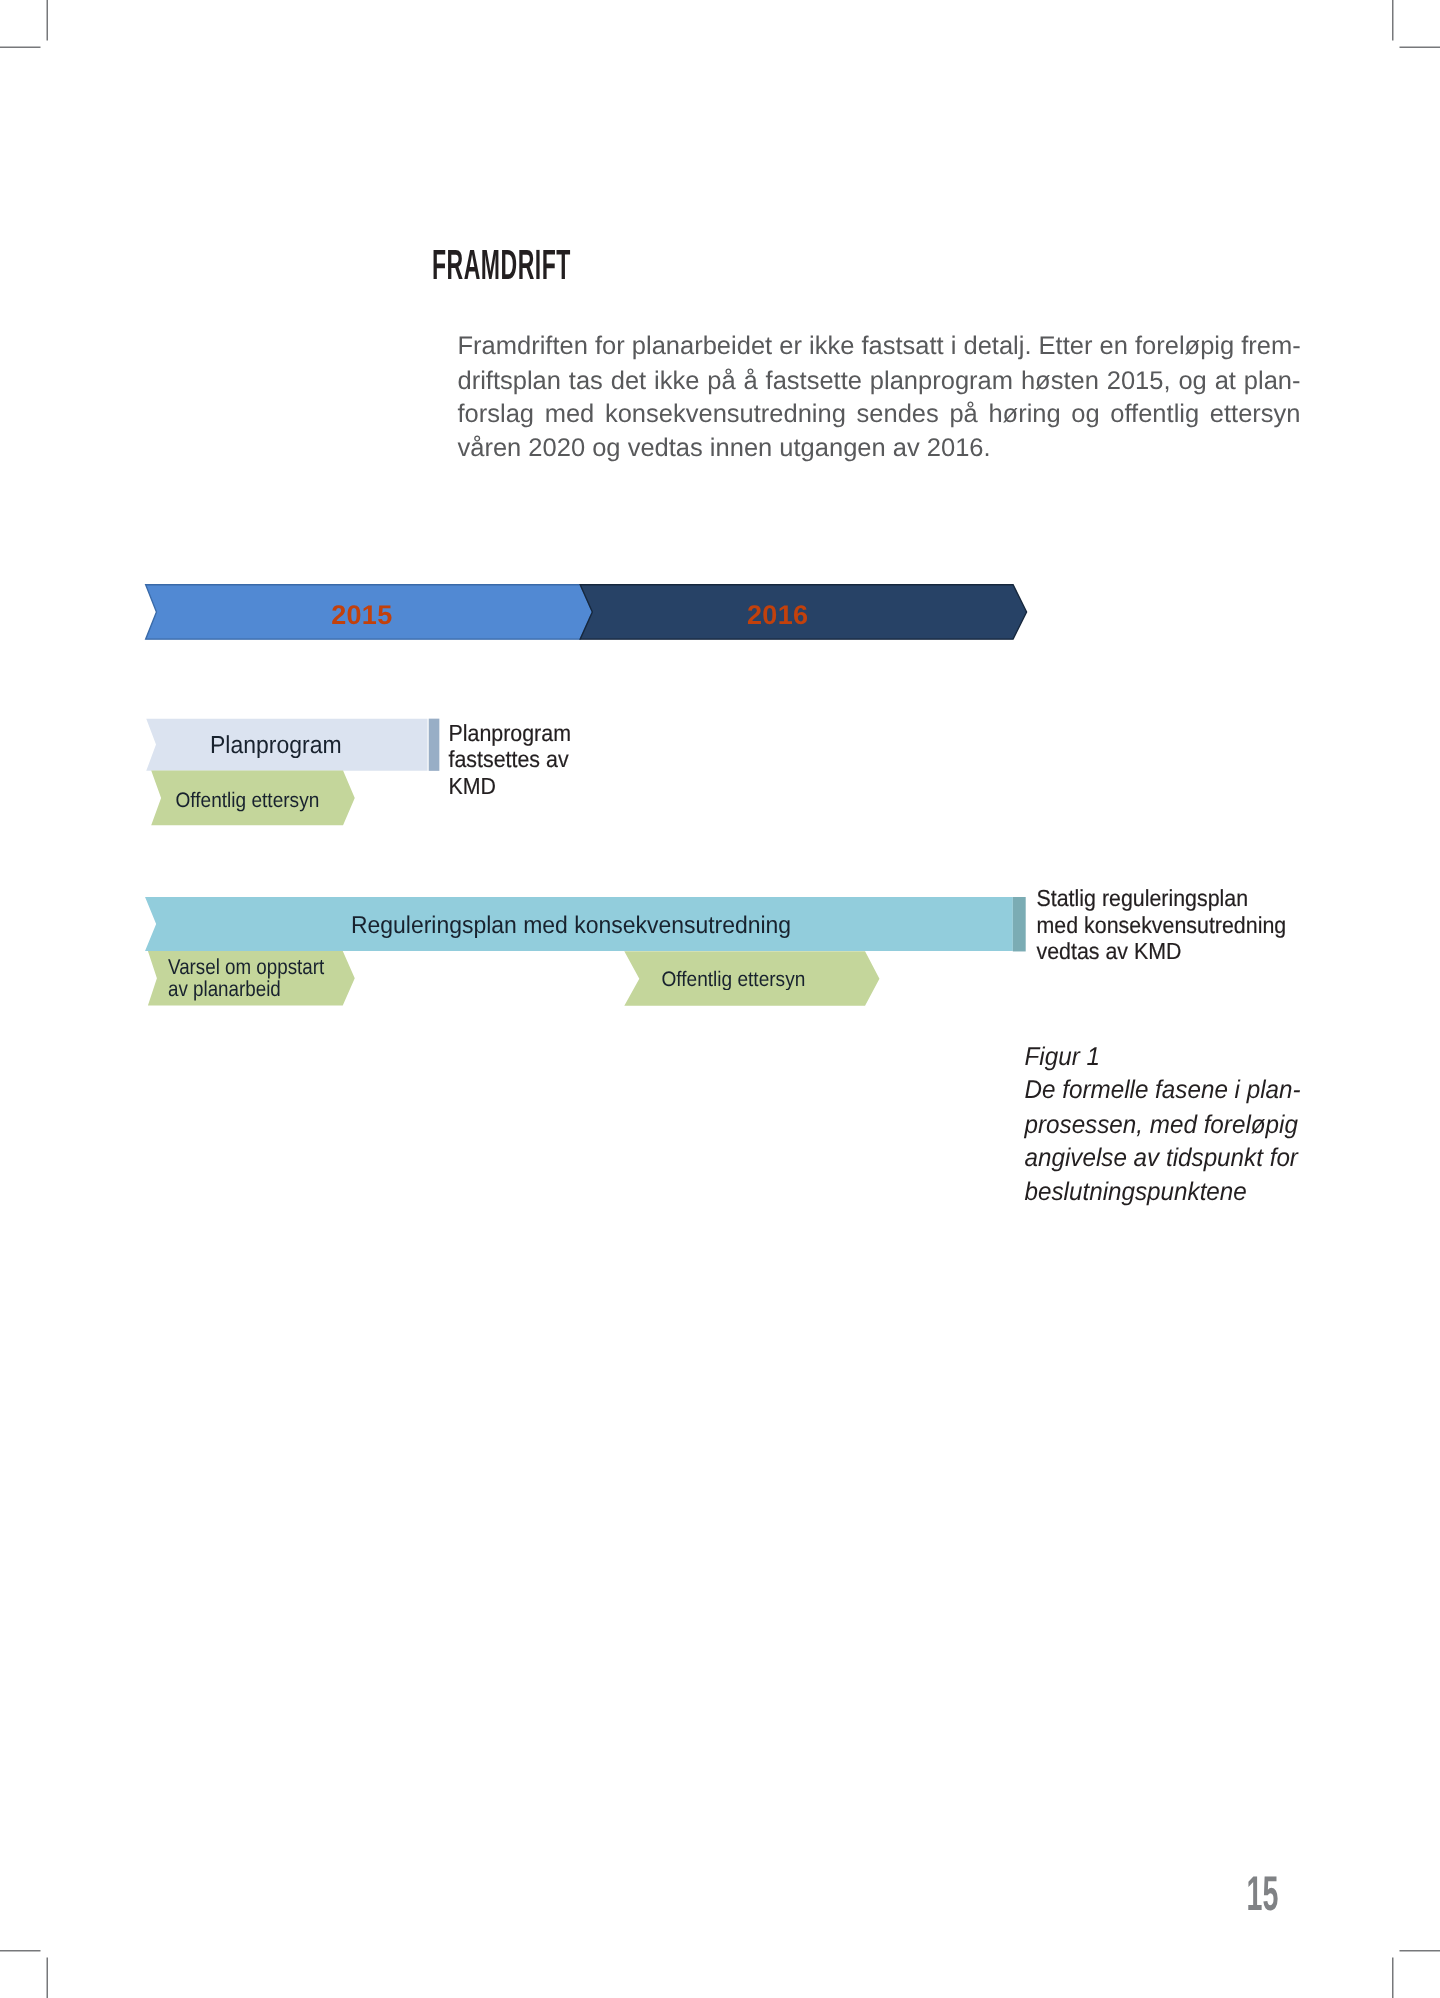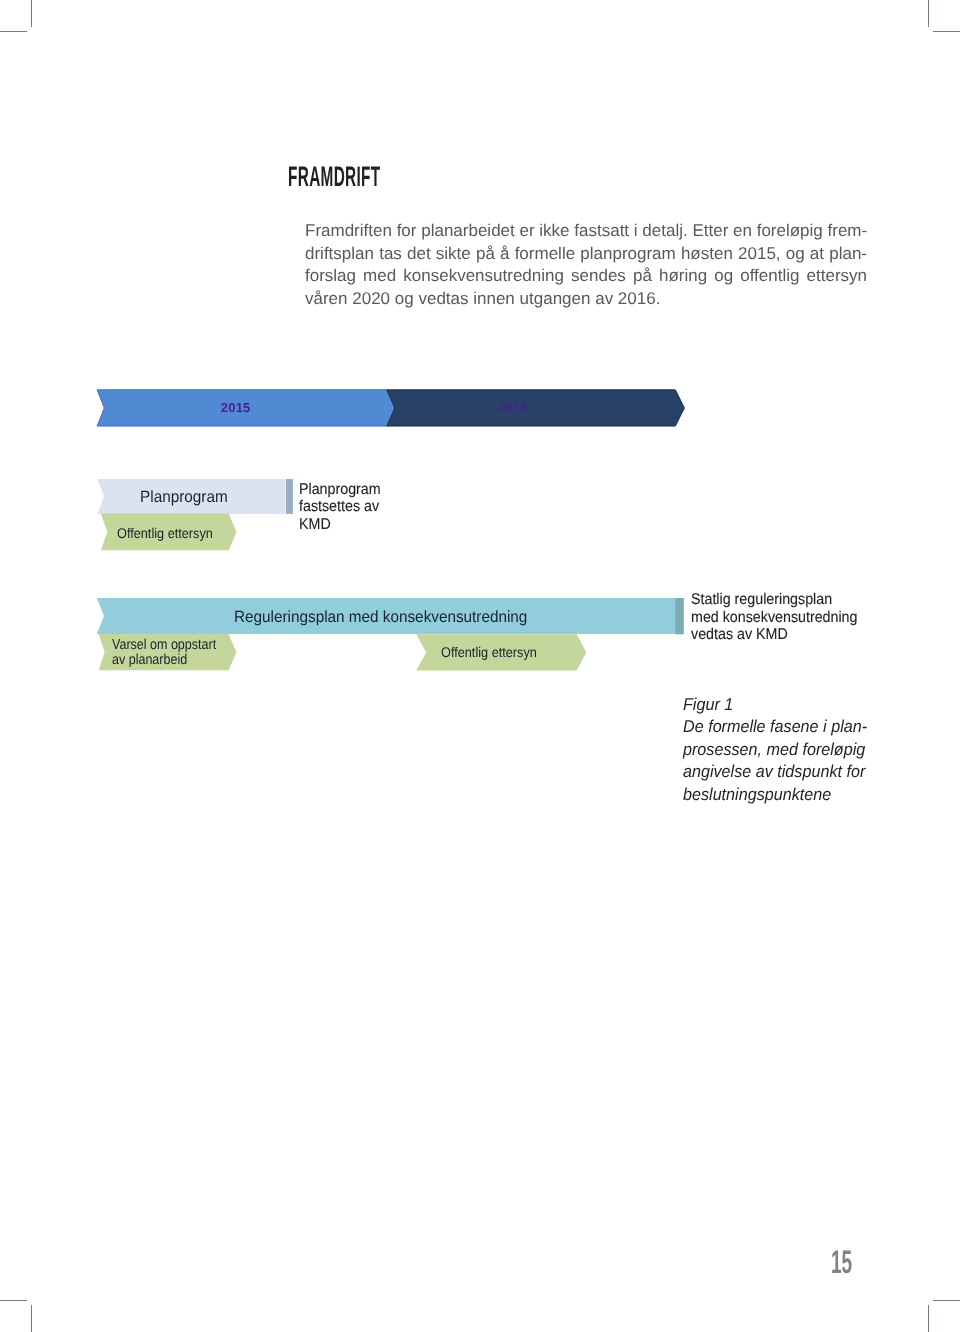--- a/index.html
+++ b/index.html
@@ -21,21 +21,21 @@
   #figsvg{position:absolute;left:0;top:0;width:960px;height:900px;overflow:visible;}
   .c2015{fill:#5189d3;stroke:#3a6aa8;stroke-width:0.9;}
   .c2016{fill:#274266;stroke:#16273c;stroke-width:0.9;}
   .cpp{fill:#dbe3f0;}
   .cppm{fill:#98aec6;}
   .crp{fill:#92cddc;}
   .crpm{fill:#7bacb4;}
   .cgr{fill:#c4d69b;}
   .lbl{position:absolute;white-space:nowrap;font-family:"Liberation Sans",sans-serif;color:#18222e;
        transform-origin:left top;}
-  .lbl.yr{font-weight:bold;font-size:13px;letter-spacing:0.2px;color:#4c1d95;line-height:1;}
+  .lbl.yr{font-weight:bold;font-size:18px;letter-spacing:0.2px;color:#c2410c;line-height:1;}
   .lbl.pp{font-size:16.4px;line-height:1;transform:scaleX(0.935);}
   .lbl.rp{font-size:16.2px;line-height:1;transform:scaleX(0.945);}
   .lbl.oe{font-size:14.0px;line-height:1;transform:scaleX(0.908);}
   .lbl.vo{font-size:14.4px;line-height:14.4px;transform:scaleX(0.87);}
   .note{position:absolute;white-space:nowrap;font-family:"Liberation Sans",sans-serif;
         color:#231f20;font-size:15.5px;line-height:17.4px;transform:scaleX(0.92);transform-origin:left top;
         -webkit-text-stroke:0.13px #231f20;}
   #caption{position:absolute;left:683.0px;top:693.9px;font-family:"Liberation Sans",sans-serif;
       font-style:italic;font-size:17.1px;line-height:22.4px;color:#231f20;white-space:nowrap;
       transform:scaleX(0.945);transform-origin:left top;}
@@ -51,21 +51,21 @@
   <div class="cm" style="left:928px;top:0;width:1.3px;height:27px;"></div>
   <div class="cm" style="left:933px;top:31px;width:27px;height:1.3px;"></div>
   <div class="cm" style="left:31px;top:1305px;width:1.3px;height:27px;"></div>
   <div class="cm" style="left:0;top:1300px;width:27px;height:1.3px;"></div>
   <div class="cm" style="left:928px;top:1305px;width:1.3px;height:27px;"></div>
   <div class="cm" style="left:933px;top:1300px;width:27px;height:1.3px;"></div>
 
   <h1 id="heading">FRAMDRIFT</h1>
   <p id="bodytext">
       <span class="ln">Framdriften for planarbeidet er ikke fastsatt i detalj. Etter en foreløpig frem-</span>
-      <span class="ln">driftsplan tas det sikte på å formelle planprogram høsten 2015, og at plan-</span>
+      <span class="ln">driftsplan tas det ikke på å fastsette planprogram høsten 2015, og at plan-</span>
       <span class="ln">forslag med konsekvensutredning sendes på høring og offentlig ettersyn</span>
       <span class="ln last">våren 2020 og vedtas innen utgangen av 2016.</span>
     </p>
 
   <div id="figure">
     <svg id="figsvg" width="960" height="900" viewBox="0 0 960 900">
 
       <path class="c2015" d="M 97.1 389.8 L 386.8 389.8 L 394.9 408 L 386.8 426.1 L 97.1 426.1 L 104.3 408 Z"></path>
       <path class="c2016" d="M 386.8 389.8 L 675.4 389.8 L 684.4 408 L 675.4 426.1 L 386.8 426.1 L 394.9 408 Z"></path>
 
@@ -73,21 +73,21 @@
       <rect class="cppm" x="285.8" y="479.1" width="7.1" height="34.8"></rect>
       <path class="cgr" d="M 100.8 513.6 L 228.7 513.6 L 236.5 532.0 L 228.7 550.2 L 100.8 550.2 L 107.4 532.0 Z"></path>
 
       <path class="crp" d="M 96.7 598.0 L 675.2 598.0 L 675.2 634.0 L 96.7 634.0 L 104.1 616.0 Z"></path>
       <rect class="crpm" x="675.2" y="598.0" width="8.6" height="36.3"></rect>
       <path class="cgr" d="M 98.6 634.0 L 228.5 634.0 L 236.5 652.2 L 228.5 670.3 L 98.6 670.3 L 104.6 652.2 Z"></path>
       <path class="cgr" d="M 416.2 634.2 L 576.7 634.2 L 586.3 652.5 L 576.7 670.5 L 416.2 670.5 L 426.2 652.5 Z"></path>
     </svg>
 
     <div class="lbl yr" style="left:220.8px;top:401.4px;">2015</div>
-    <div class="lbl yr" style="left:498.0px;top:401.4px;">2018</div>
+    <div class="lbl yr" style="left:498.0px;top:401.4px;">2016</div>
 
     <div class="lbl pp" style="left:140.4px;top:488.5px;">Planprogram</div>
     <div class="lbl oe" style="left:116.9px;top:525.9px;">Offentlig ettersyn</div>
     <div class="lbl rp" style="left:234.4px;top:608.7px;">Reguleringsplan med konsekvensutredning</div>
     <div class="lbl vo" style="left:112.4px;top:638.3px;"><span>Varsel om oppstart</span><br><span>av planarbeid</span></div>
     <div class="lbl oe" style="left:440.6px;top:644.6px;">Offentlig ettersyn</div>
 
     <div class="note" style="left:298.6px;top:480.7px;"><span>Planprogram</span><br><span>fastsettes av</span><br><span>KMD</span></div>
     <div class="note" style="left:690.5px;top:591.1px;"><span>Statlig reguleringsplan</span><br><span>med konsekvensutredning</span><br><span>vedtas av KMD</span></div>
   </div>

